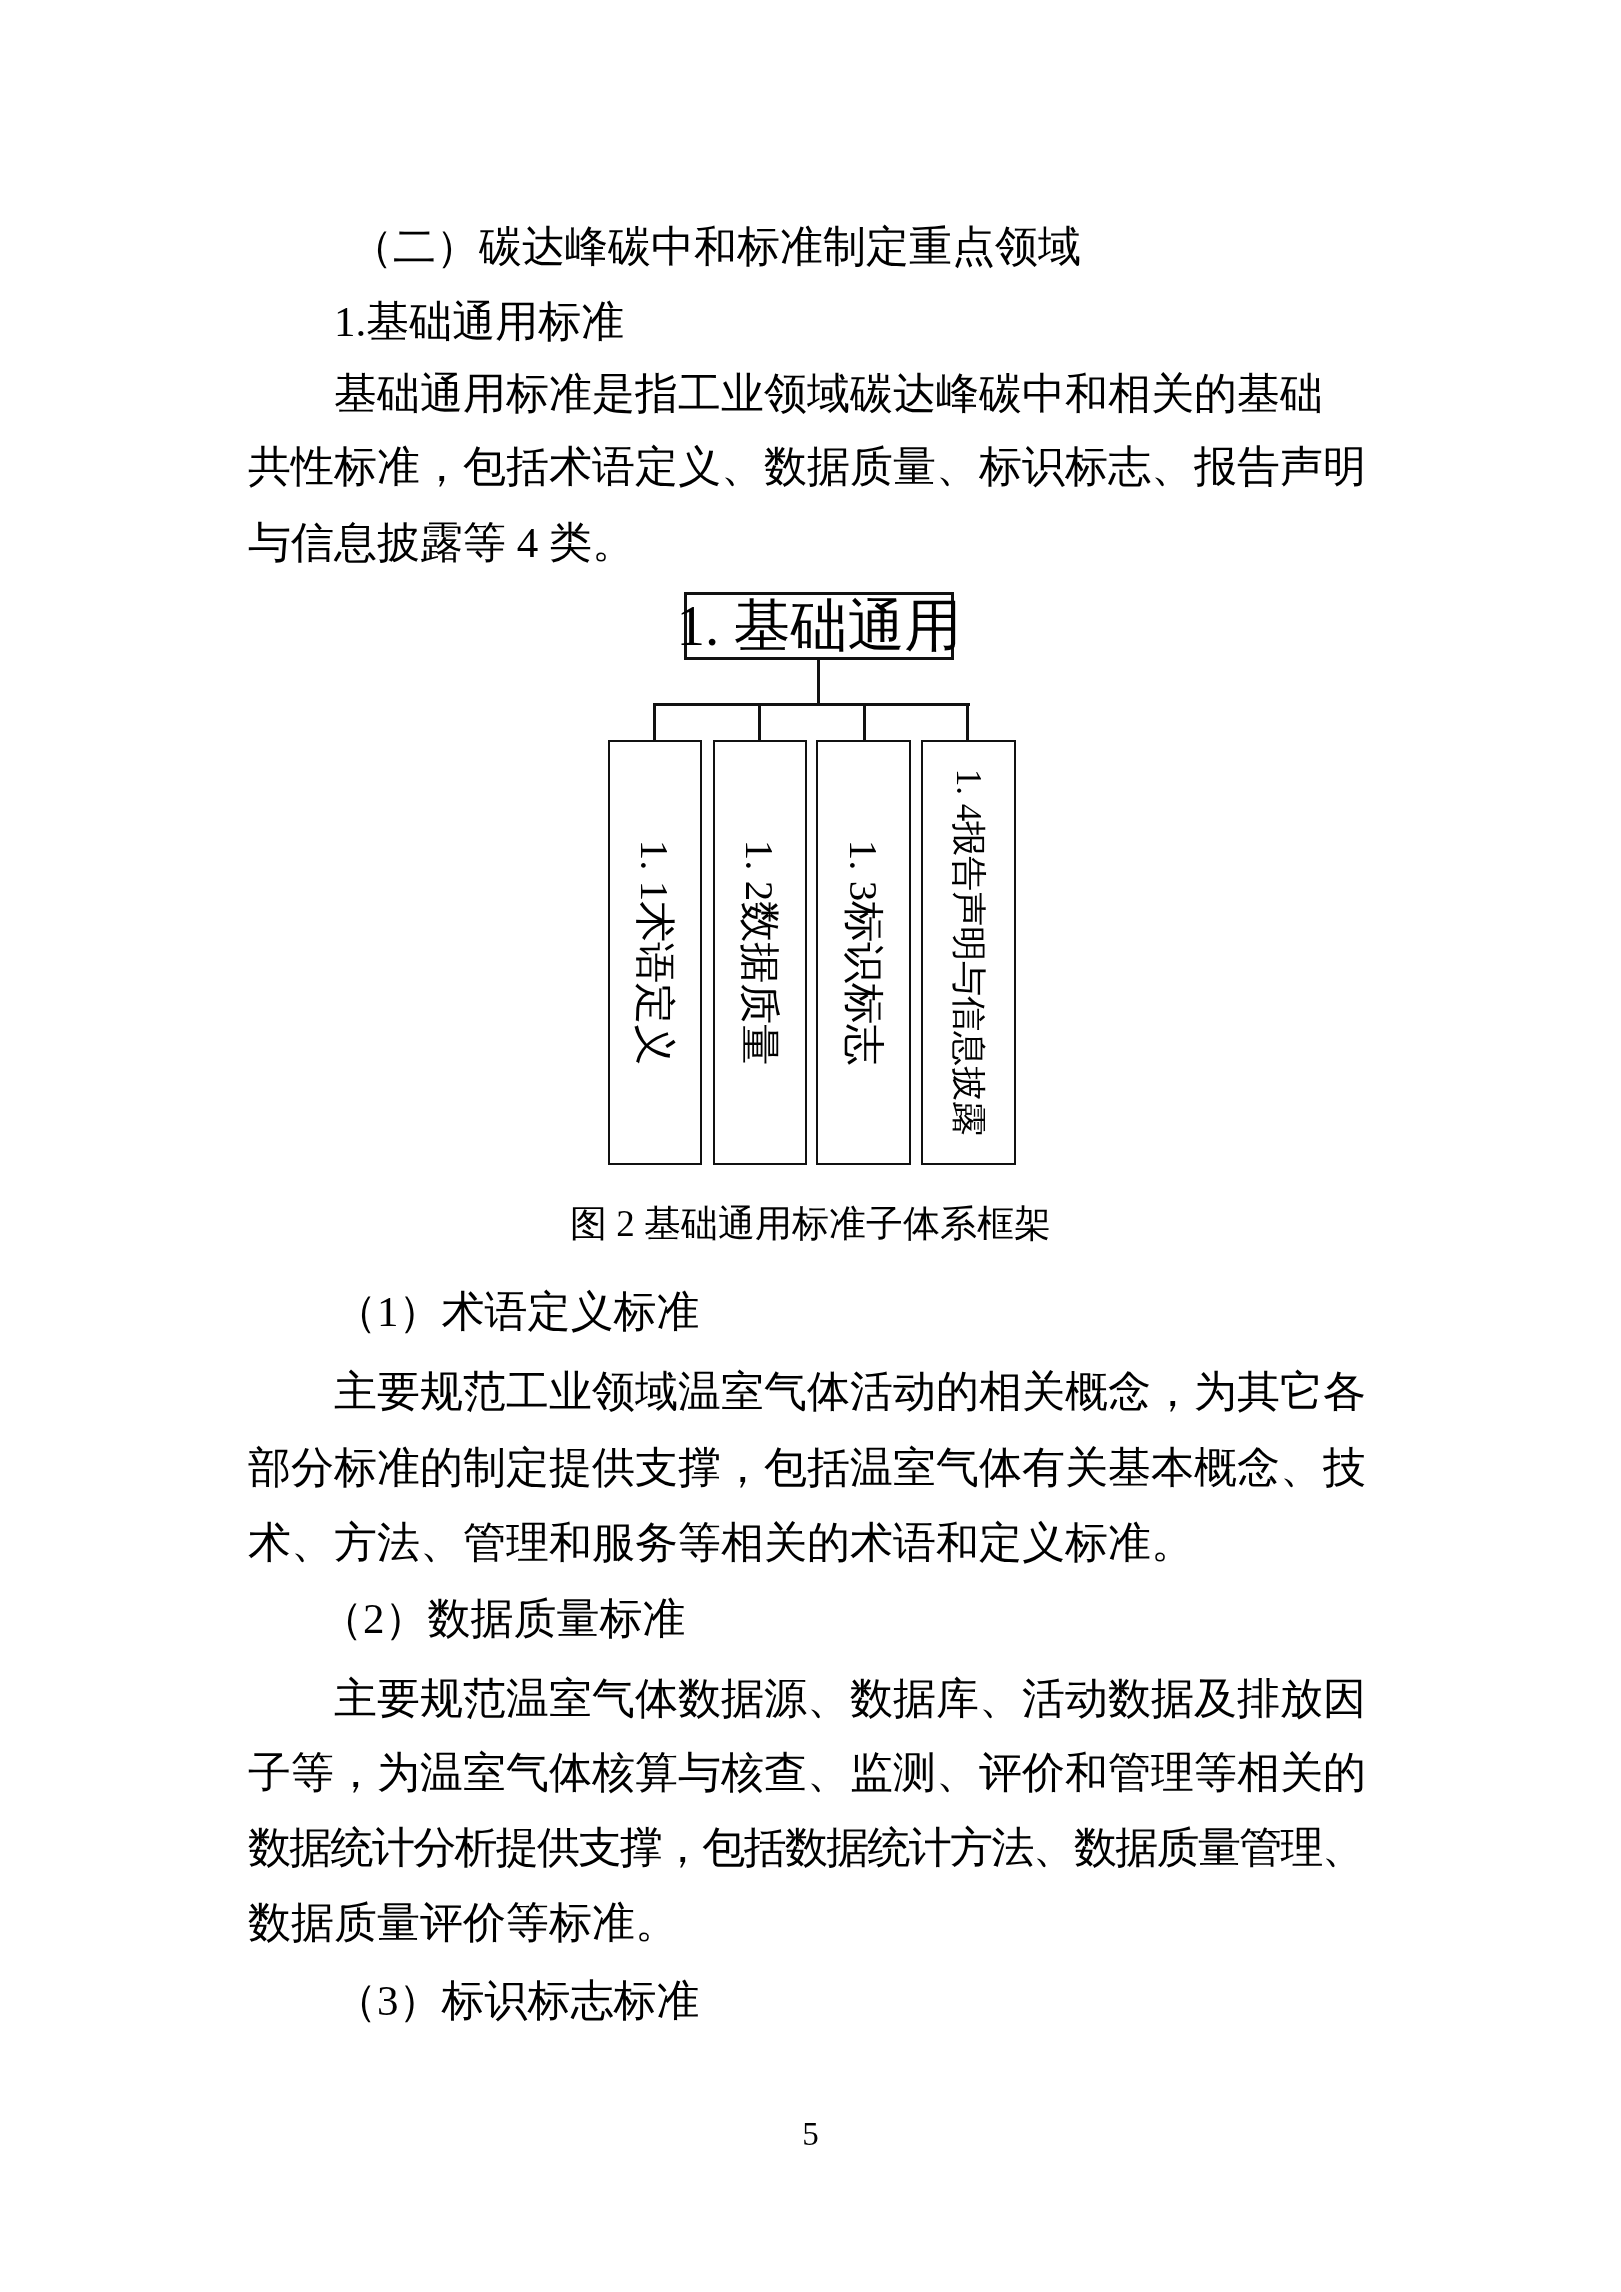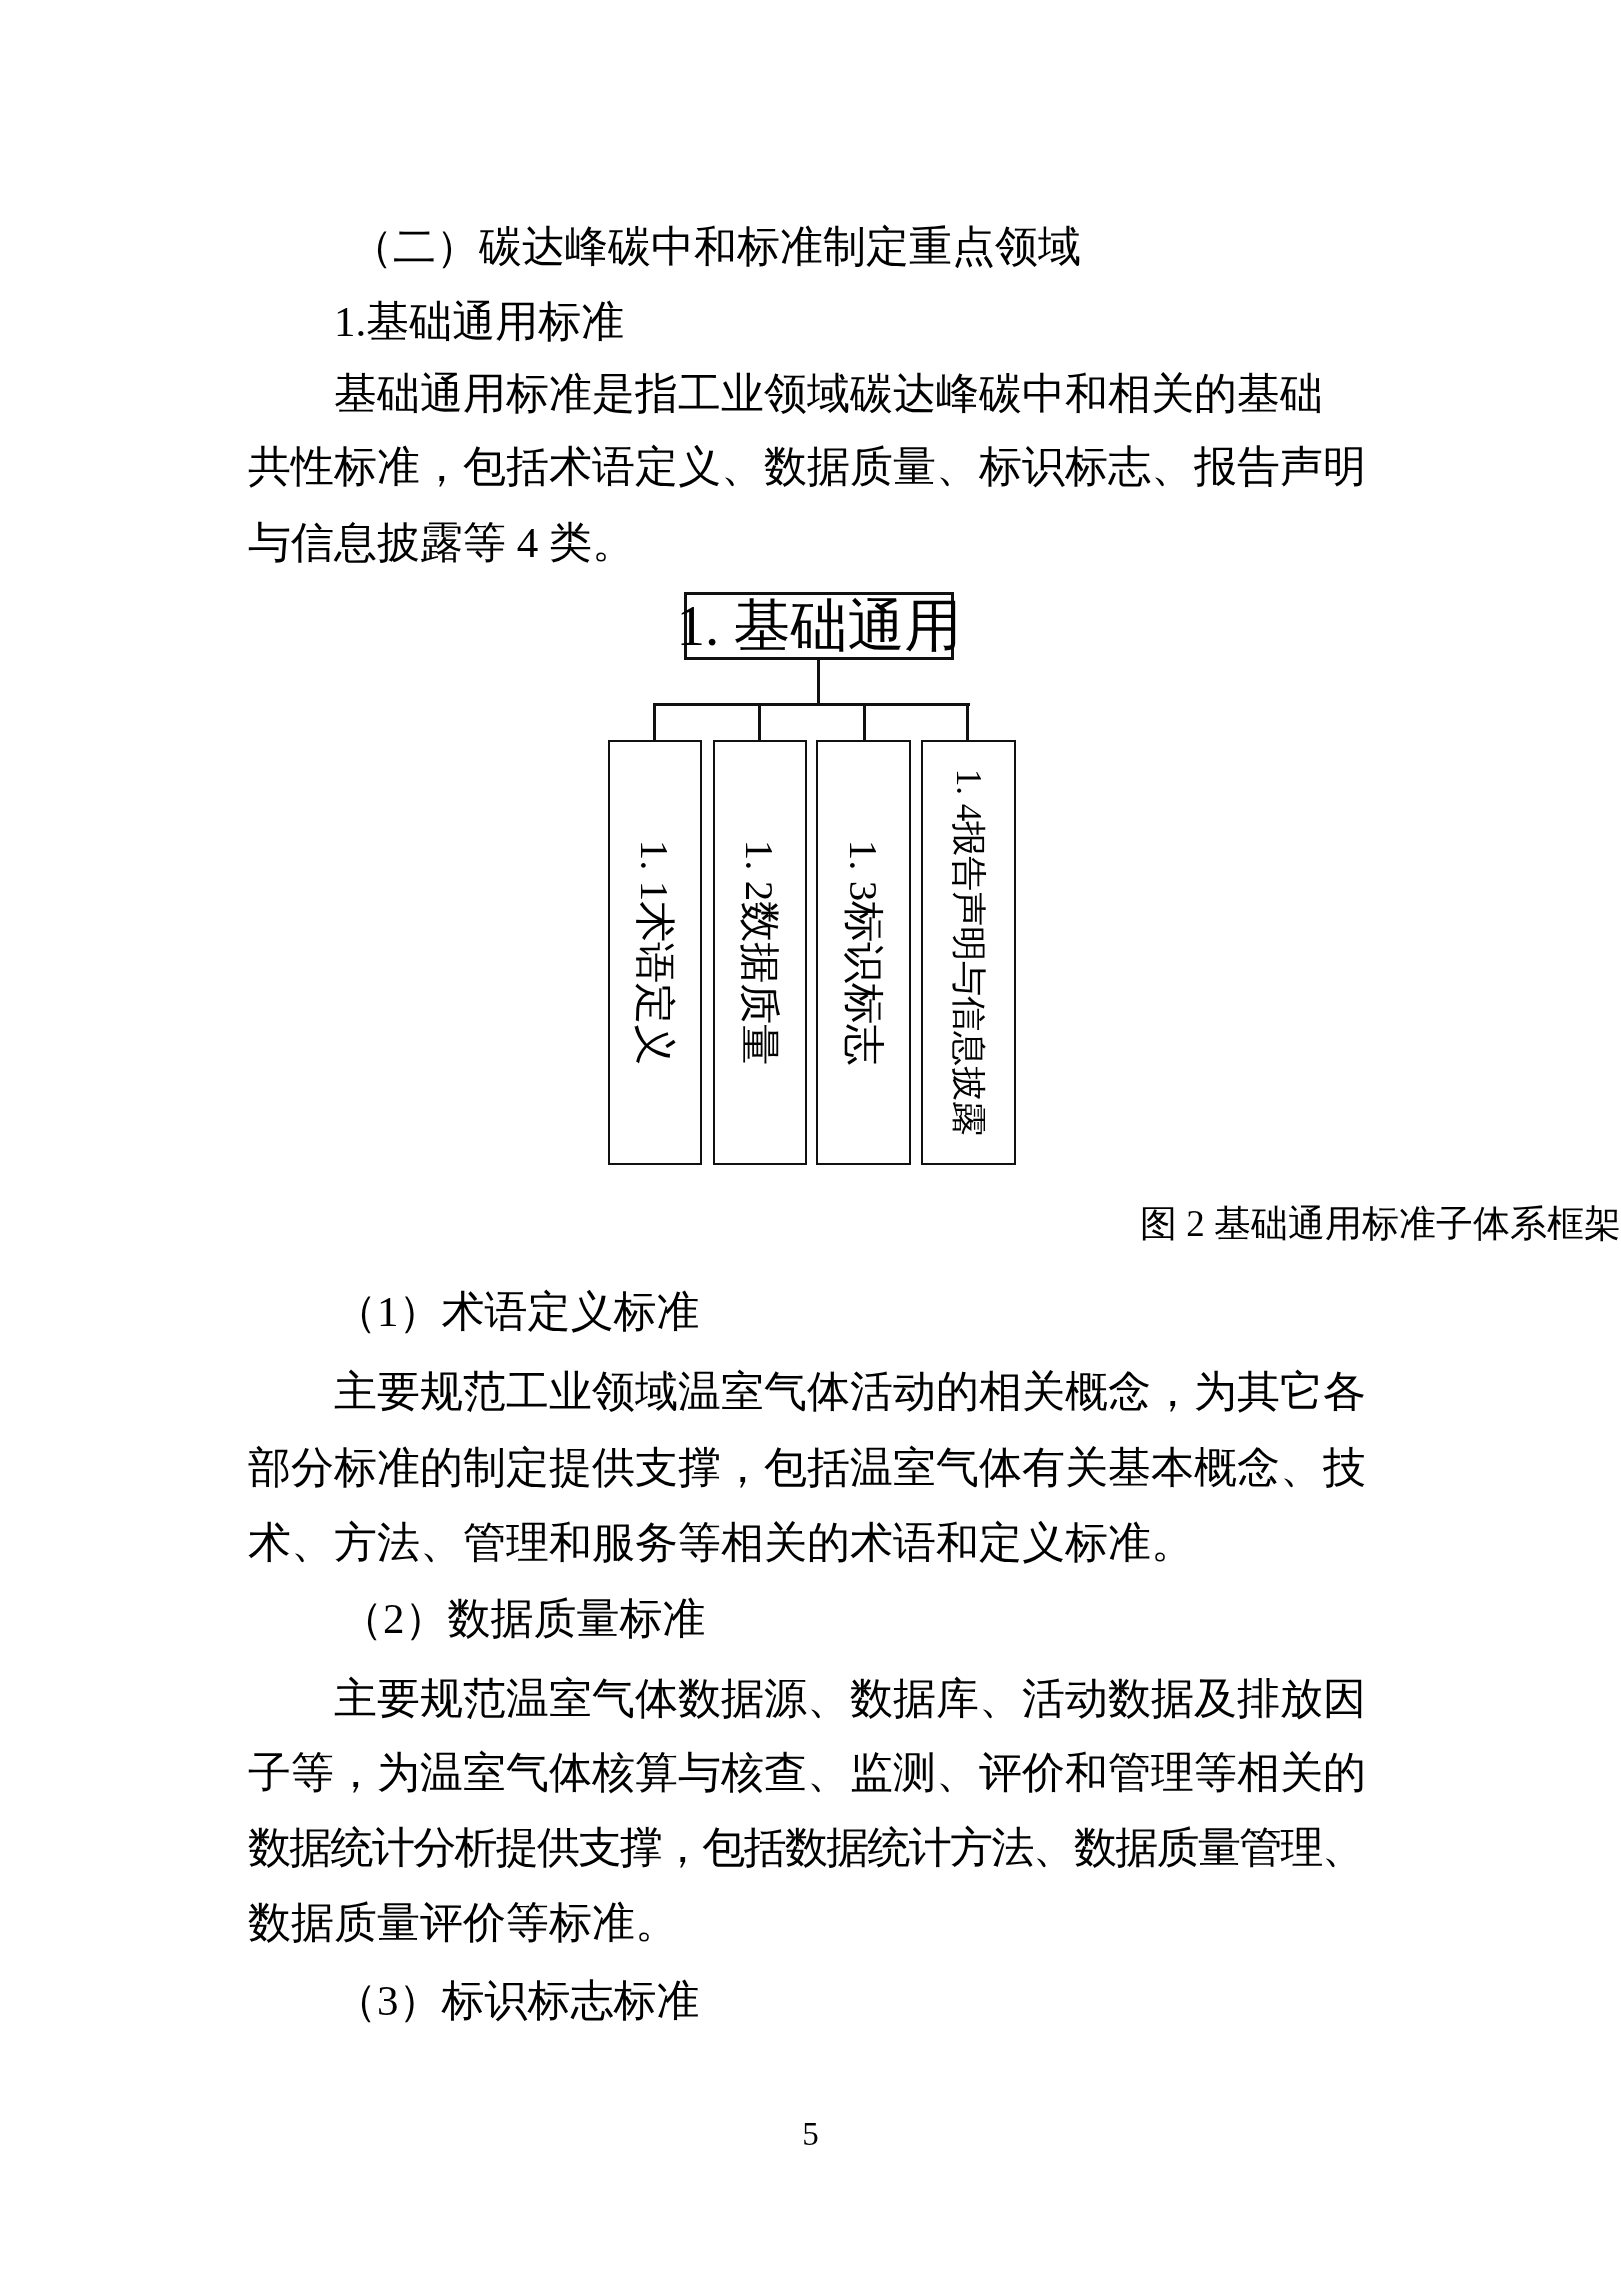--- a/index.html
+++ b/index.html
@@ -16,21 +16,21 @@
     position:absolute;
     white-space:pre;
     font-size:43px;
     line-height:49px;
     color:#000;
   }
   .tight { letter-spacing:-1.7px; }
   .caption {
     position:absolute;
     left:0; width:1621px;
-    text-align:right;
+    text-align:center;
     font-size:37px;
     line-height:43px;
     white-space:pre;
   }
   .pagenum {
     position:absolute;
     left:0; width:1621px;
     text-align:center;
     font-size:33px;
     line-height:37px;
@@ -103,21 +103,21 @@
     </div>
 
     <div class="caption" style="top:1202px">图 2 基础通用标准子体系框架</div>
   </div>
 
   <div class="txt" style="top:1287px;left:334px">（1）术语定义标准</div>
   <div class="txt" style="top:1367px;left:334px">主要规范工业领域温室气体活动的相关概念，为其它各</div>
   <div class="txt" style="top:1443px;left:248px">部分标准的制定提供支撑，包括温室气体有关基本概念、技</div>
   <div class="txt" style="top:1518px;left:248px">术、方法、管理和服务等相关的术语和定义标准。</div>
 
-  <div class="txt" style="top:1594px;left:340px">（2）数据质量标准</div>
+  <div class="txt" style="top:1594px;left:320px">（2）数据质量标准</div>
   <div class="txt" style="top:1674px;left:334px">主要规范温室气体数据源、数据库、活动数据及排放因</div>
   <div class="txt" style="top:1748px;left:248px">子等，为温室气体核算与核查、监测、评价和管理等相关的</div>
   <div class="txt tight" style="top:1823px;left:248px">数据统计分析提供支撑，包括数据统计方法、数据质量管理、</div>
   <div class="txt" style="top:1898px;left:248px">数据质量评价等标准。</div>
 
   <div class="txt" style="top:1976px;left:334px">（3）标识标志标准</div>
 
   <div class="pagenum" style="top:2116px">5</div>
 
 </div>

